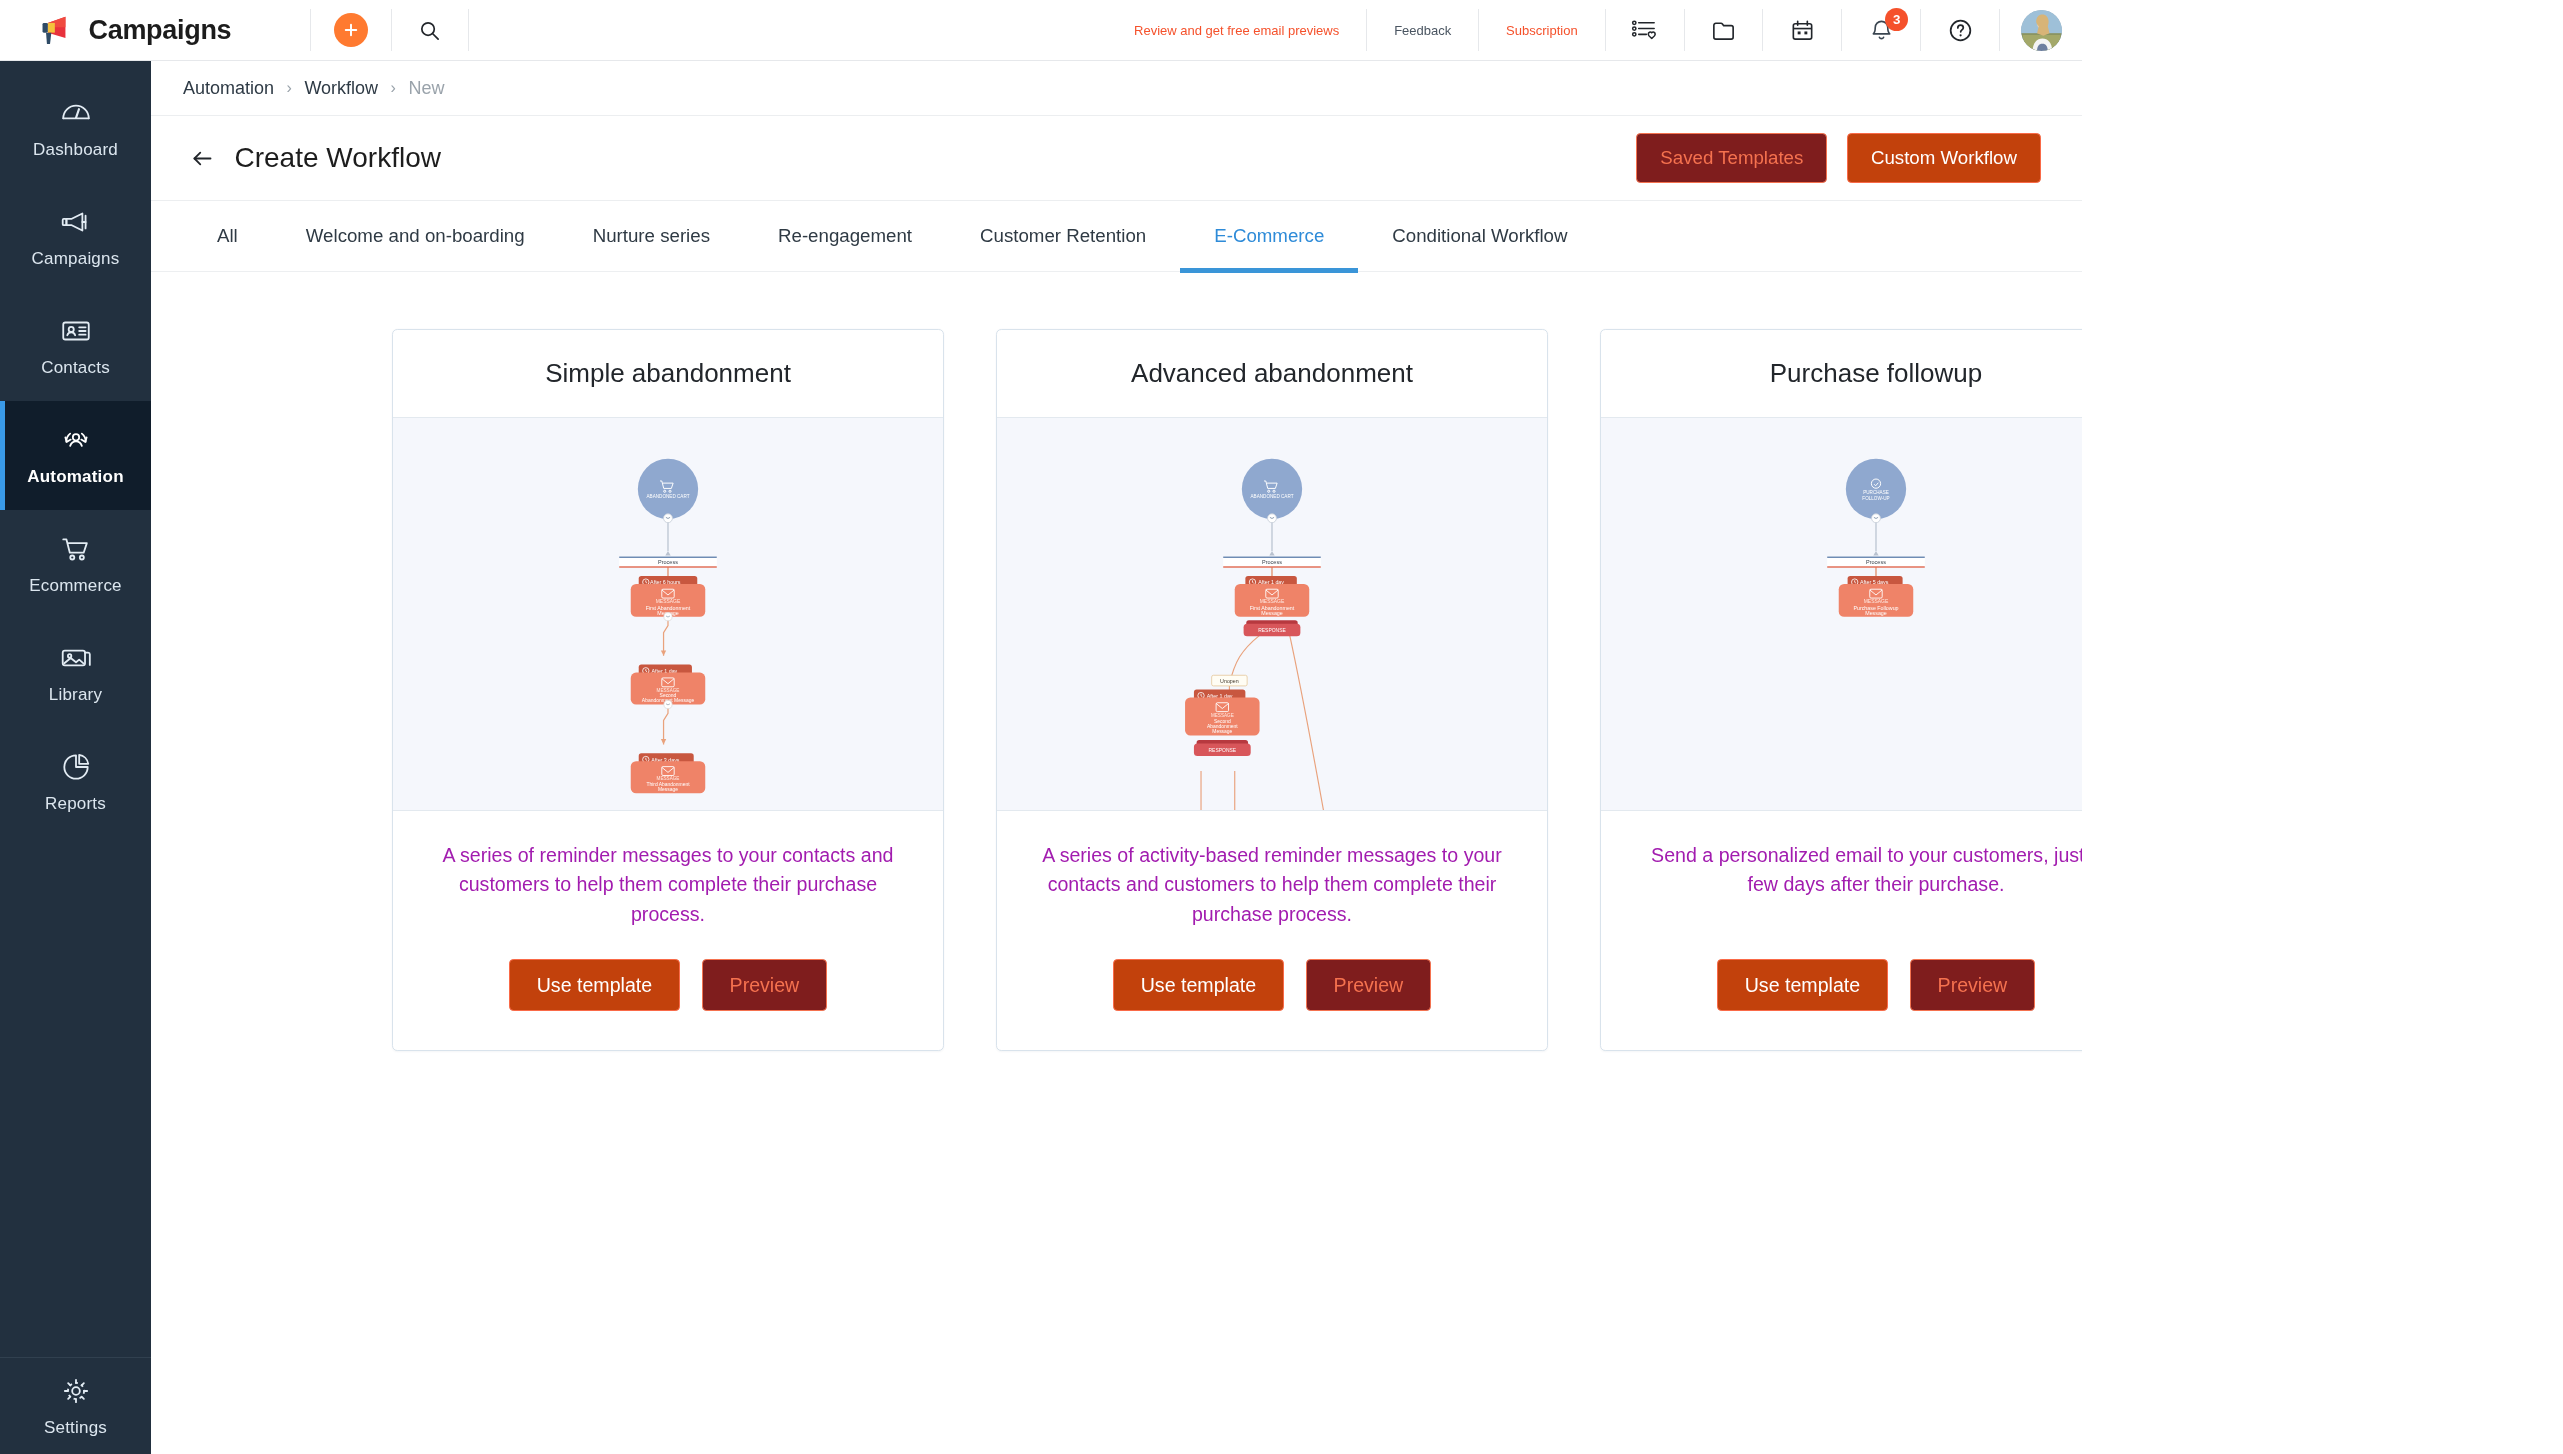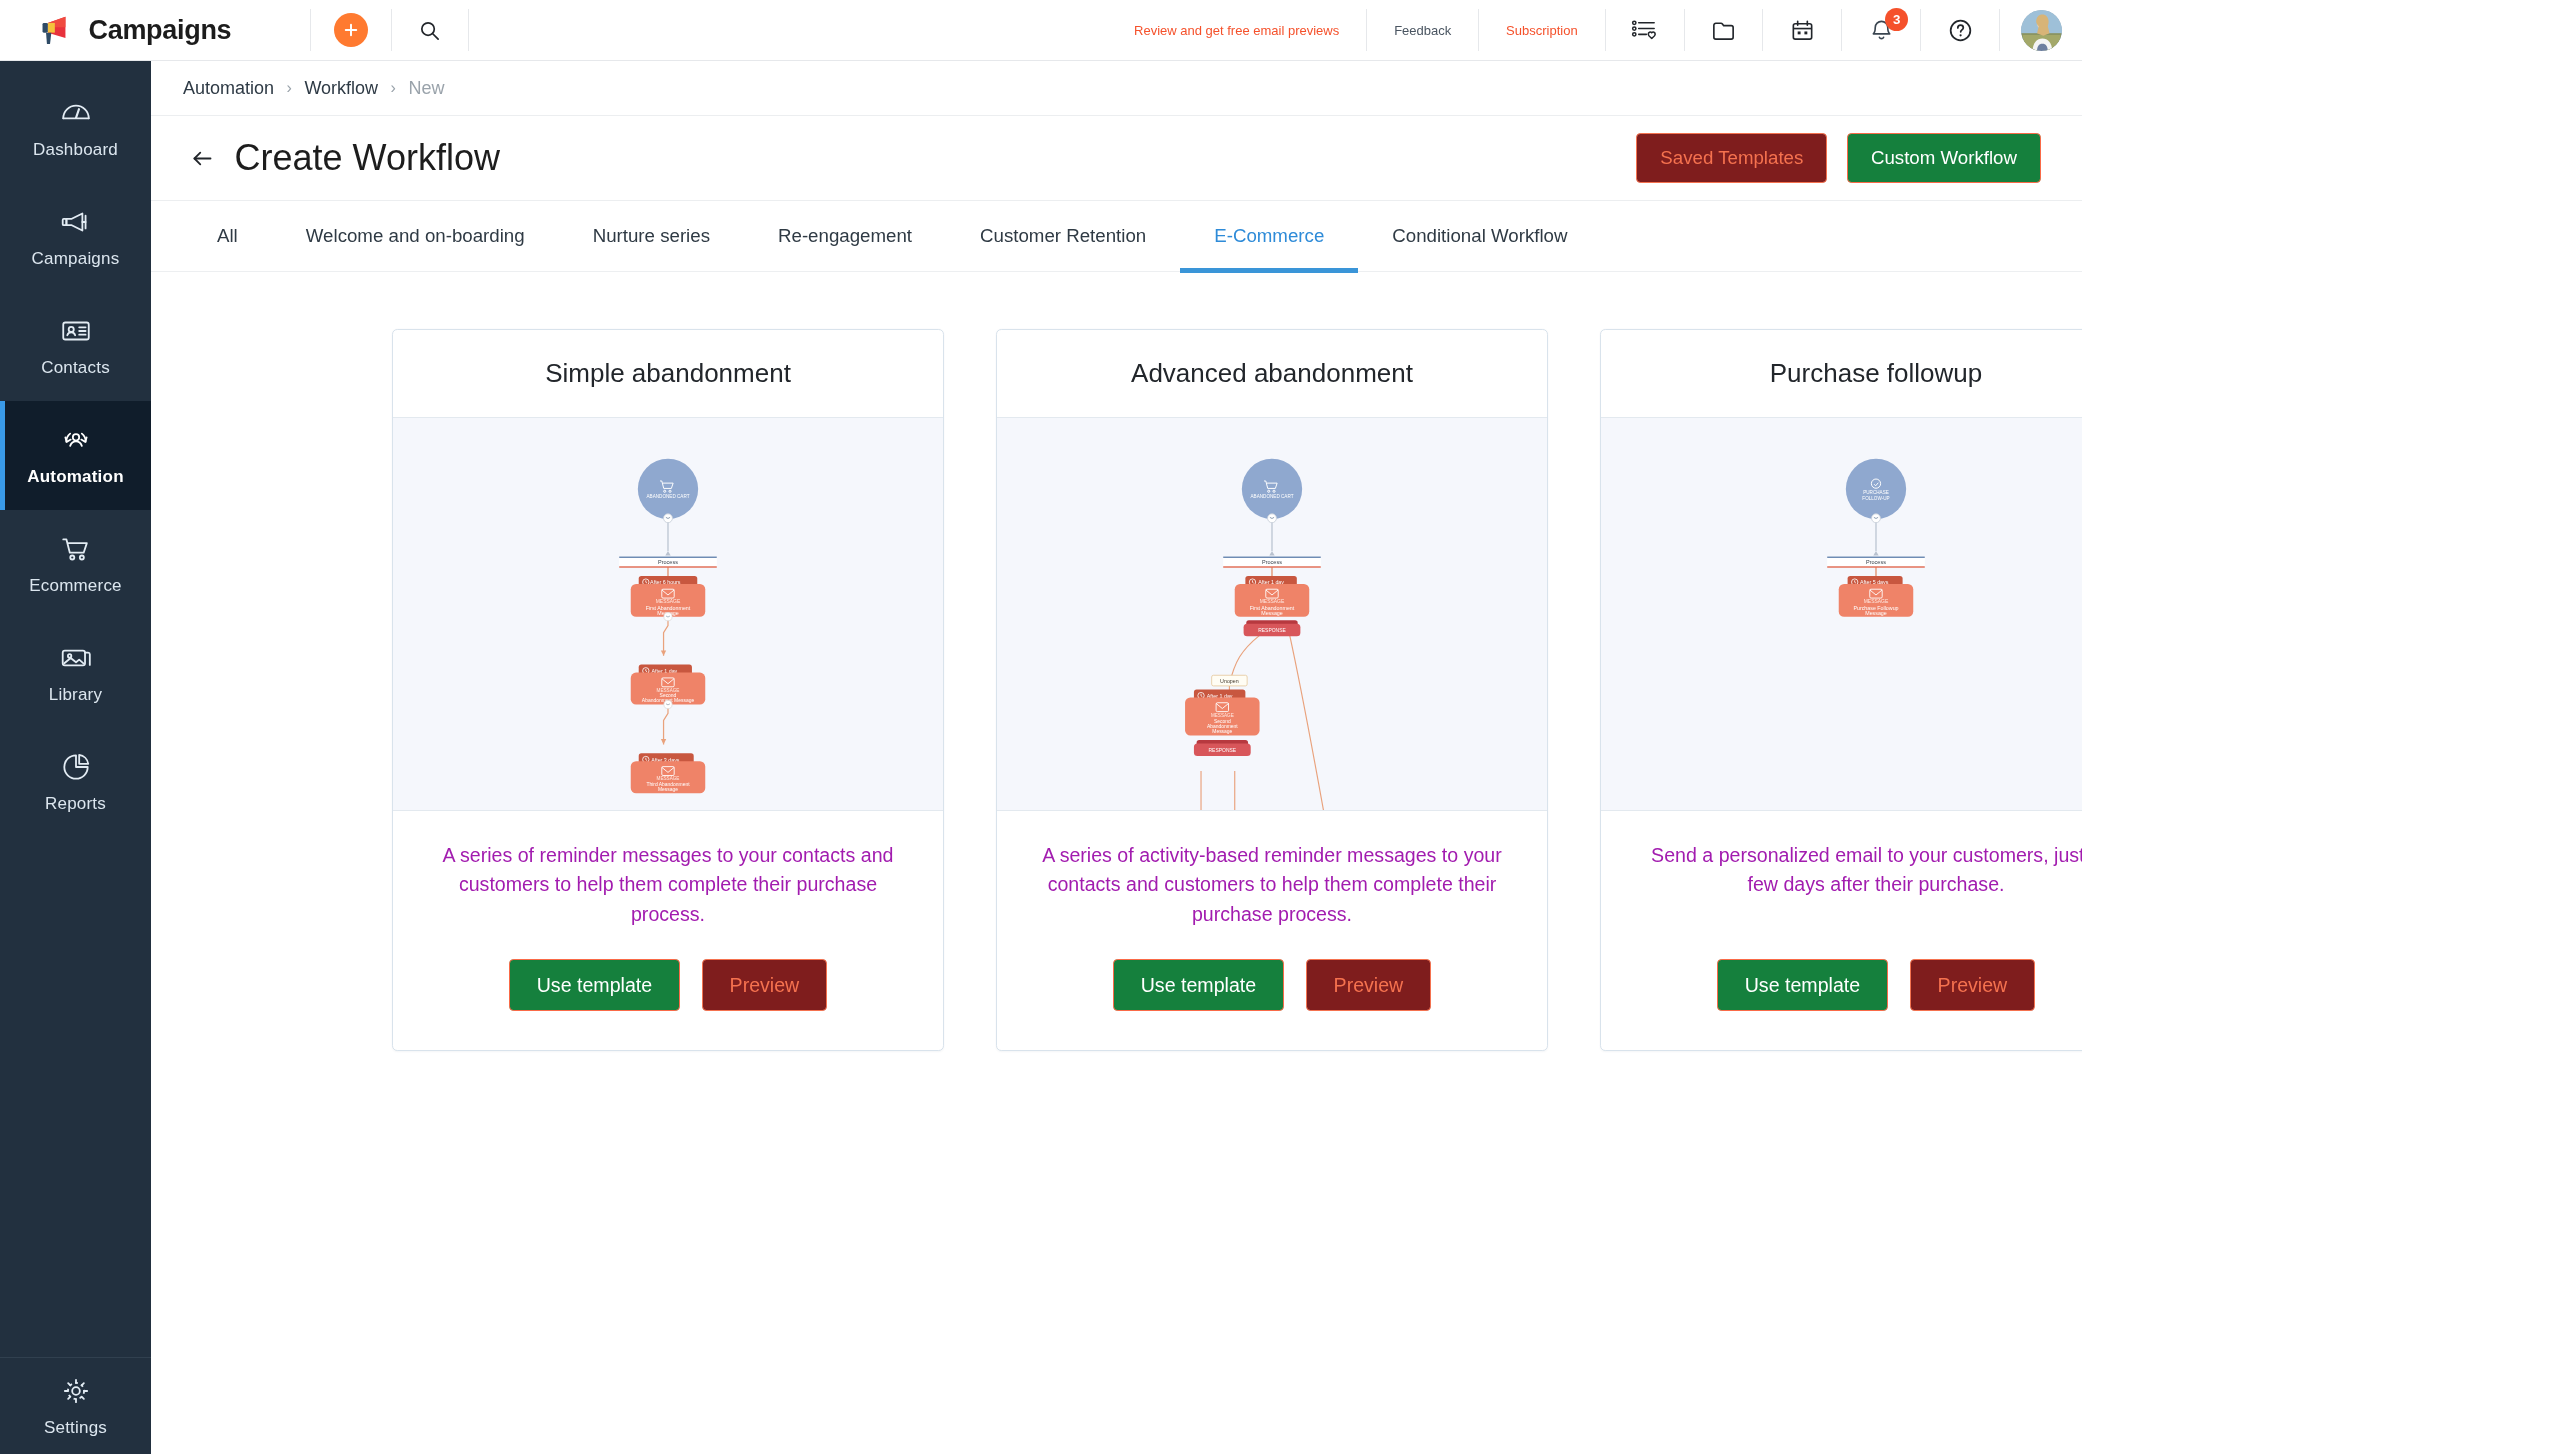--- a/index.html
+++ b/index.html
@@ -121,31 +121,31 @@
     height: 85px; flex: 0 0 85px;
     display: flex; align-items: center;
     padding: 0 41px 0 32px;
     border-bottom: 0.9px solid #eceef0;
   }
   .back-btn {
     width: 39px; height: 39px; border: none; background: none; cursor: pointer;
     display: flex; align-items: center; justify-content: center;
     margin-right: 12.5px;
   }
-  .page-title { font-size: 36px; font-weight: 400; color: #1d1d1d; }
+  .page-title { font-size: 28px; font-weight: 400; color: #1d1d1d; }
   .head-spacer { flex: 1 1 auto; }
   .btn {
     font-family: "Liberation Sans", sans-serif;
     font-size: 18.7px; cursor: pointer; border-radius: 4.4px;
     padding: 0 23px; height: 50px;
     display: inline-flex; align-items: center; justify-content: center;
     white-space: nowrap;
   }
   .btn-outline { background: #7f1d1d; color: #f5724f; border: 1.3px solid #f5724f; }
-  .btn-solid   { background: #15803d; color: #ffffff; border: 1.3px solid #fa6a48; }
+  .btn-solid   { background: #c2410c; color: #ffffff; border: 1.3px solid #fa6a48; }
   .btn-gap { width: 19.6px; flex: 0 0 19.6px; }
 
   .tabs {
     height: 71px; flex: 0 0 71px;
     display: flex; align-items: stretch;
     padding: 0 32px;
     border-bottom: 1.8px solid #edeff1;
   }
   .tab {
     display: flex; align-items: center;

